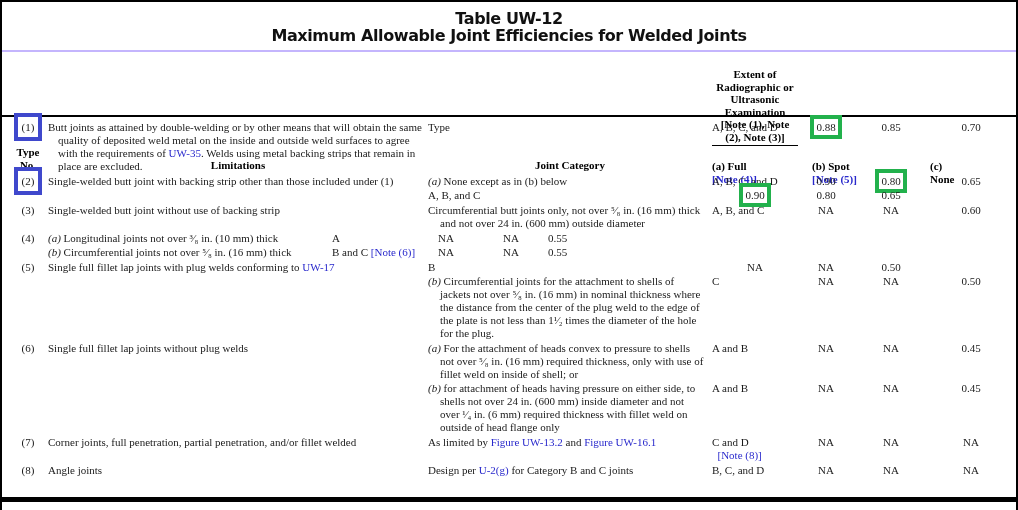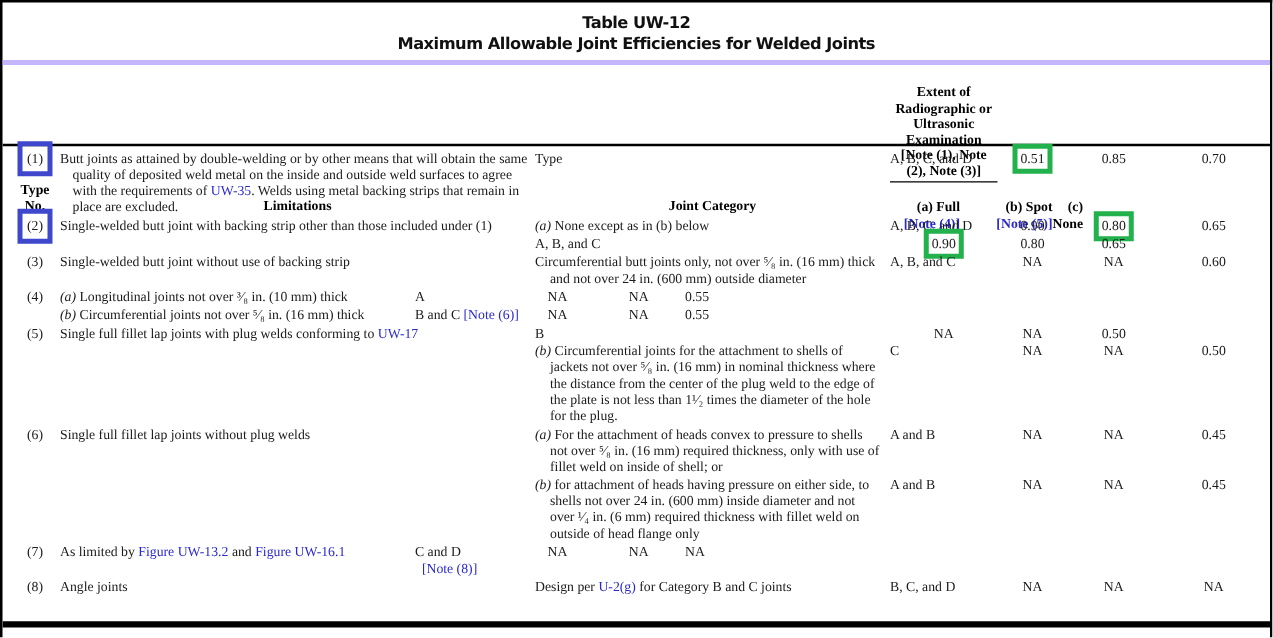--- a/index.html
+++ b/index.html
@@ -9,23 +9,23 @@
     box-sizing:border-box;
     background:#fff;
     border:2px solid #000;border-bottom:none;
     font-family:"Liberation Serif",serif;
     font-size:11px;line-height:13px;color:#1a1a1a;
     overflow:hidden;
   }
   .title-block{
     box-sizing:border-box;height:50px;
     text-align:center;padding-top:8px;
-    border-bottom:4px solid #c4b5fd;
+    border-bottom:2px solid #c4b5fd;
     font-family:"DejaVu Sans",sans-serif;
-    font-weight:bold;font-size:13px;line-height:17px;
+    font-weight:bold;font-size:16px;line-height:17px;
     letter-spacing:-0.4px;color:#111;
   }
   .thead{
     box-sizing:border-box;height:65px;
     display:grid;
     grid-template-columns:40px 380px 284px 86px 1fr;
     align-items:end;
     padding:2px 2px 2px 6px;
     border-bottom:2.5px solid #000;
     font-weight:bold;color:#000;
@@ -37,21 +37,21 @@
     display:flex;flex-direction:column;justify-content:space-between;margin-top:14px;
   }
   .exam-span{
     text-align:center;
     border-bottom:1.5px solid #000;
     padding:0 2px 2px 2px;
     font-size:11px;line-height:12.5px;
   }
   .exam-cols{
     display:grid;grid-template-columns:56px 74px 1fr;
-    align-items:end;text-align:right;
+    align-items:end;text-align:left;gap:44px;
   }
   .tbody{
     display:flex;flex-direction:column;gap:2px;
     padding:4px 2px 0 6px;
   }
   .trow{display:grid;grid-template-columns:40px 380px 1fr;}
   .cell-type{text-align:center;}
   .cell-desc{padding:0 6px 0 10px;text-indent:-10px;}
   .entries{display:flex;flex-direction:column;gap:1px;}
   .entry{display:grid;grid-template-columns:284px 86px 56px 74px 1fr;}
@@ -100,21 +100,21 @@
   </div>
 
   <div class="tbody">
       <div class="trow">
         <div class="cell-type"><span class="blue-box">(1)</span></div>
         <div class="cell-desc"><span>Butt joints as attained by double-welding or by other means that will obtain the same quality of deposited weld metal on the inside and outside weld surfaces to agree with the requirements of </span><span class="link ">UW-35</span><span>. Welds using metal backing strips that remain in place are excluded.</span></div>
         <div class="entries">
           <div class="entry">
             <div class="cell-lim"><span>Type</span></div>
             <div class="cell-cat"><span>A, B, C, and D</span></div>
-            <div class="cell-val"><span class="green-box">0.51</span></div>
+            <div class="cell-val"><span class="green-box">0.88</span></div>
             <div class="cell-val"><span>0.85</span></div>
             <div class="cell-val"><span>0.70</span></div>
           </div>
         </div>
       </div>
       <div class="trow">
         <div class="cell-type"><span class="blue-box">(2)</span></div>
         <div class="cell-desc"><span>Single-welded butt joint with backing strip other than those included under (1)</span></div>
         <div class="entries">
           <div class="entry">
@@ -198,20 +198,21 @@
             <div class="cell-lim"><span class="ital">(b)</span><span> for attachment of heads having pressure on either side, to shells not over 24 in. (600 mm) inside diameter and not over ¹⁄₄ in. (6 mm) required thickness with fillet weld on outside of head flange only</span></div>
             <div class="cell-cat"><span>A and B</span></div>
             <div class="cell-val"><span>NA</span></div>
             <div class="cell-val"><span>NA</span></div>
             <div class="cell-val"><span>0.45</span></div>
           </div>
         </div>
       </div>
       <div class="trow">
         <div class="cell-type"><span>(7)</span></div>
+        <div class="cell-desc"><span>Corner joints, full penetration, partial penetration, and/or fillet welded</span></div>
         <div class="entries">
           <div class="entry">
             <div class="cell-lim"><span>As limited by </span><span class="link ">Figure UW-13.2</span><span> and </span><span class="link ">Figure UW-16.1</span></div>
             <div class="cell-cat"><span>C and D</span><br><span>&nbsp;&nbsp;</span><span class="link ">[Note (8)]</span></div>
             <div class="cell-val"><span>NA</span></div>
             <div class="cell-val"><span>NA</span></div>
             <div class="cell-val"><span>NA</span></div>
           </div>
         </div>
       </div>

